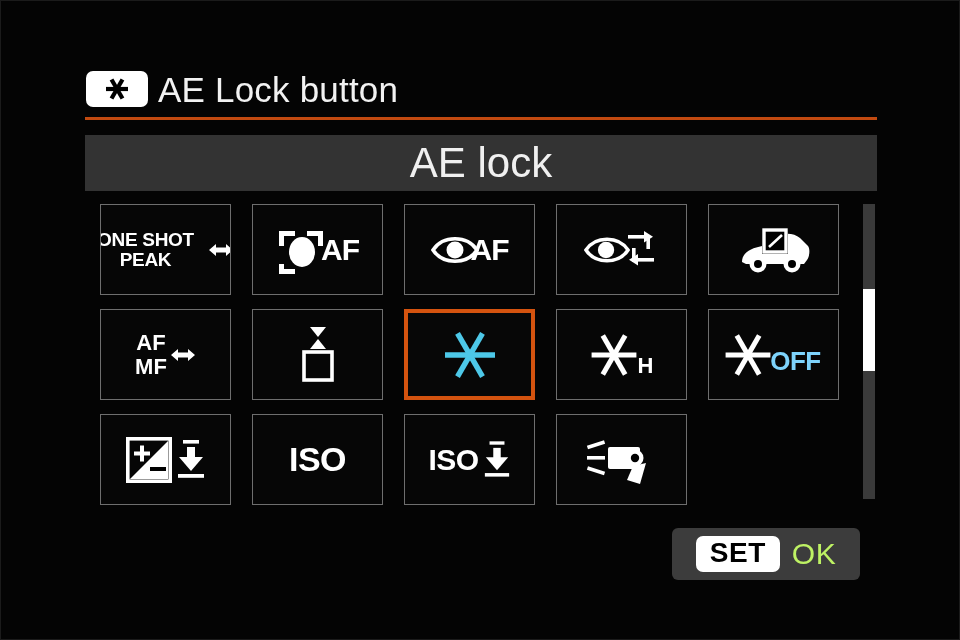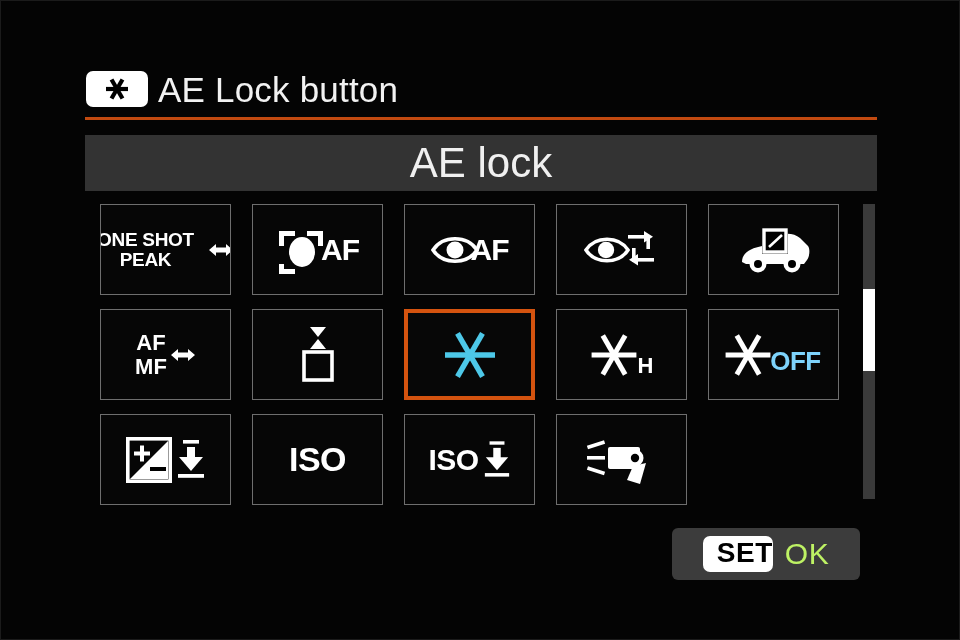--- a/index.html
+++ b/index.html
@@ -243,21 +243,21 @@
     align-items: center;
     justify-content: center;
     gap: 12px;
   }
   #set-badge {
     background: #ffffff;
     color: #000000;
     font-size: 28px;
     font-weight: 700;
     border-radius: 7px;
-    padding: 3px 0 5px 14px;
+    padding: 3px 14px 5px 14px;
     line-height: 1;
     letter-spacing: 0.5px;
   }
   #ok-text {
     color: #bef264;
     font-size: 30px;
     font-weight: 400;
     line-height: 1;
     letter-spacing: 0.5px;
   }

